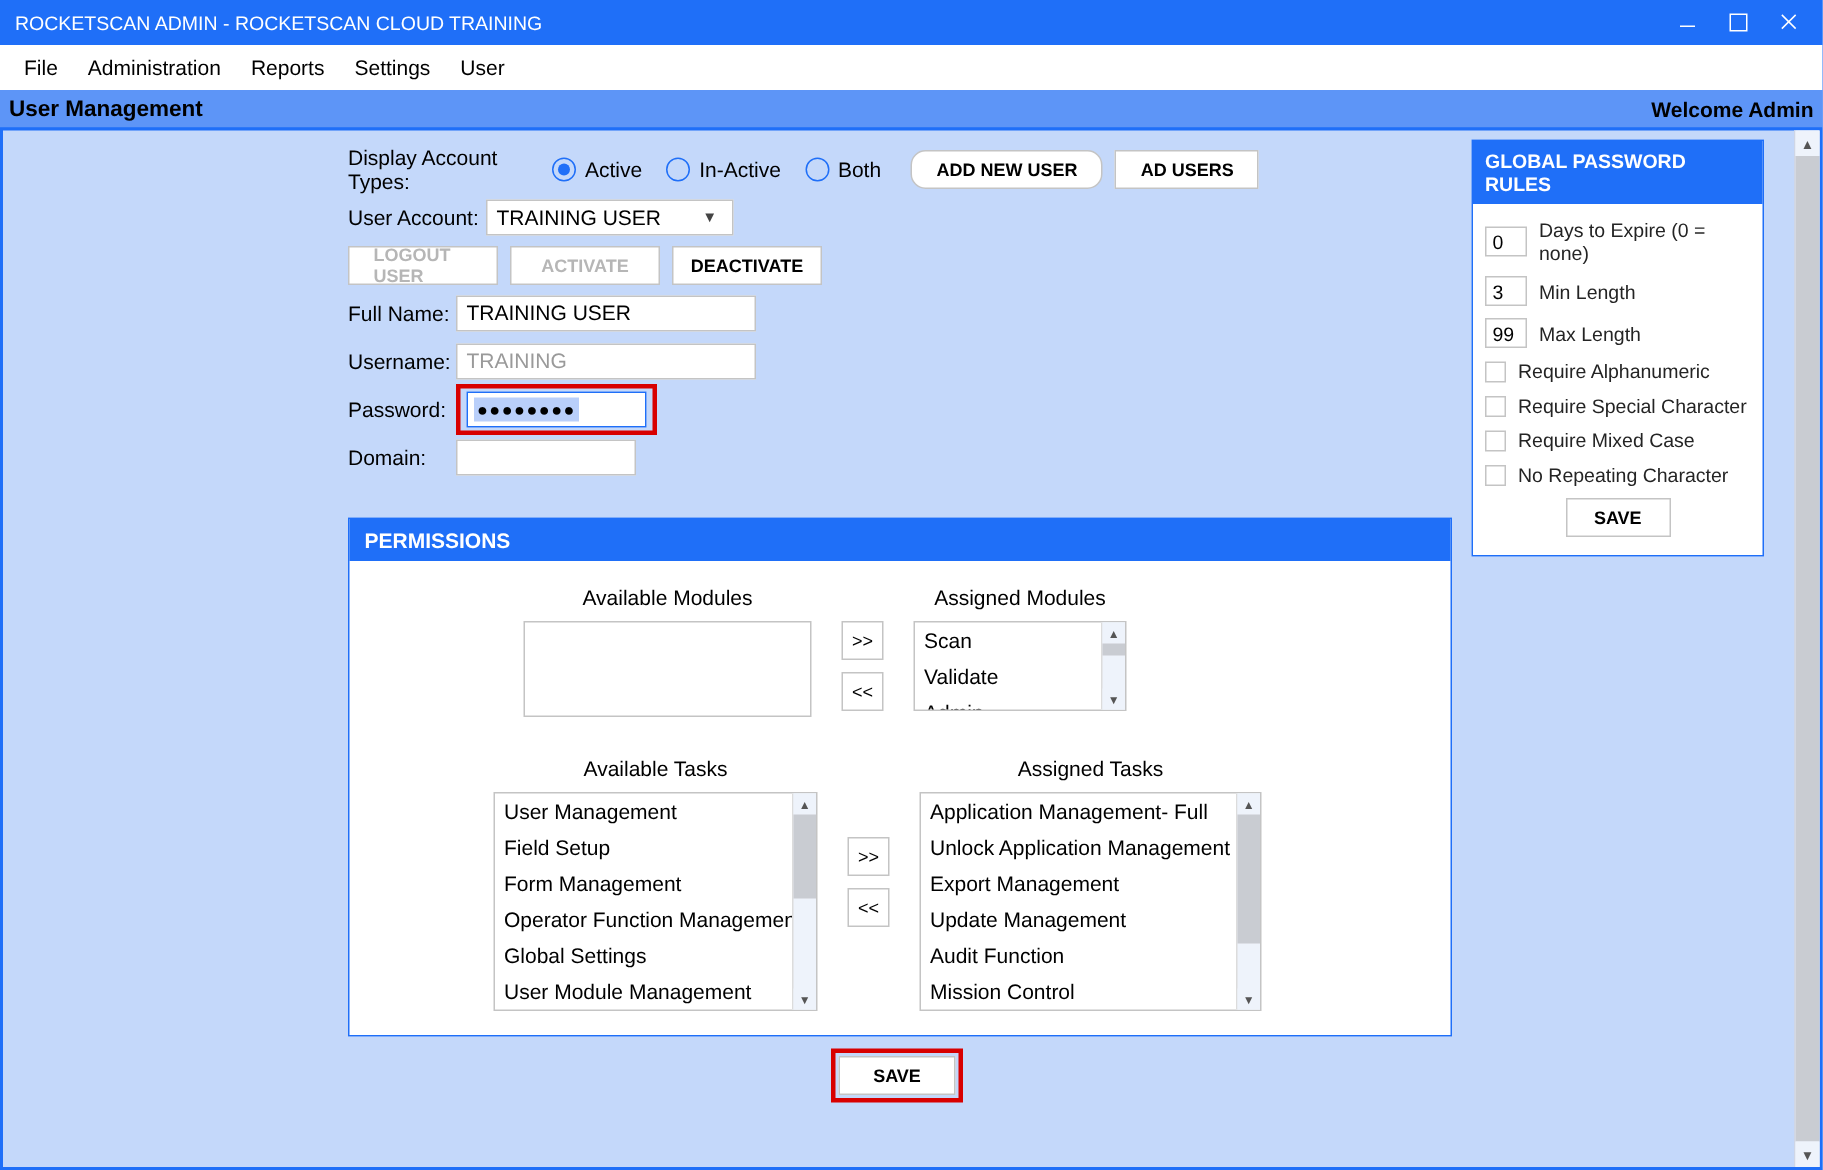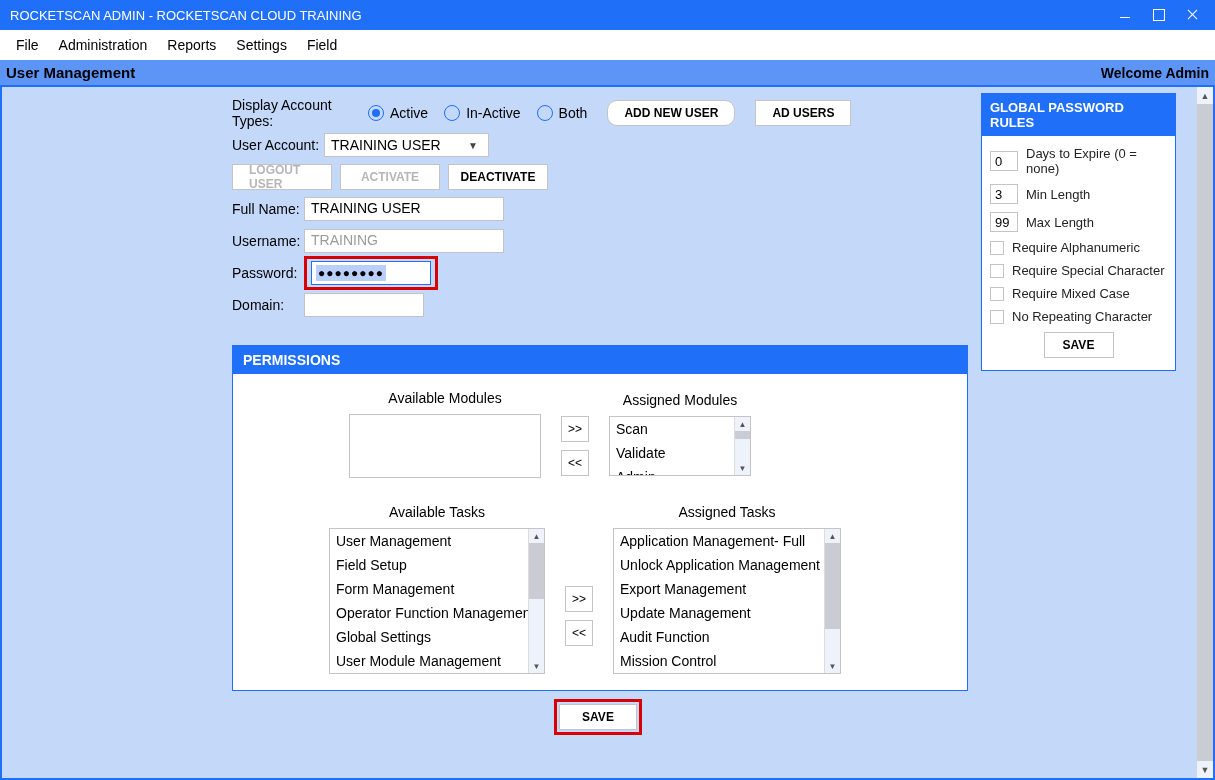--- a/index.html
+++ b/index.html
@@ -46,21 +46,21 @@
   .rules-head { background:#1f6ff8; color:#fff; font-weight:bold; font-size:13px; padding:6px 8px; }
   .rules-body { padding:10px 8px 12px; }
   .rules-row { display:flex; align-items:center; margin-bottom:8px; font-size:13px; color:#242424; }
   .rules-in { width:28px; height:20px; border:1px solid #c4c4c4; padding:0 4px; font-size:13px; margin-right:8px; }
   .chk { width:14px; height:14px; border:1px solid #c4c4c4; margin-right:8px; }
   .rules-save-wrap { text-align:center; }
   
   .perm { margin-top:24px; border:1px solid #1f6ff8; background:#fff; width:736px; }
   .perm-head { background:#1f6ff8; color:#fff; font-weight:bold; font-size:14px; padding:6px 10px; }
   .perm-body { padding:8px 16px 16px; }
-  .perm-group { display:flex; align-items:center; margin-top:8px; }
+  .perm-group { display:flex; align-items:flex-start; margin-top:8px; }
   .perm-col { display:flex; flex-direction:column; align-items:center; }
   .col-title { font-size:14px; margin-bottom:6px; height:18px; }
   .listbox { border:1px solid #c4c4c4; background:#fff; position:relative; }
   .listbox.short { width:210px; height:64px; }
   .listbox.wide { width:180px; height:60px; }
   .lb-inner { height:100%; overflow:hidden; }
   .lb-item { padding:4px 6px; font-size:14px; cursor:pointer; }
   .sb { position:absolute; right:0; top:0; bottom:0; width:16px; background:#eef3fb; border-left:1px solid #dcdcdc; }
   .sb .t, .sb .b { height:14px; display:flex; align-items:center; justify-content:center; font-size:8px; color:#555; background:#eef3fb; }
   .sb .thumb { background:#c9ccd2; }
@@ -83,21 +83,21 @@
     <div class="win-btn win-max"></div>
     <div class="win-btn win-close"></div>
   </div>
 </div>
 
 <div class="menubar">
   <span class="menu-item">File</span>
   <span class="menu-item">Administration</span>
   <span class="menu-item">Reports</span>
   <span class="menu-item">Settings</span>
-  <span class="menu-item">Field</span>
+  <span class="menu-item">User</span>
 </div>
 
 <div class="subheader">
   <span>User Management</span>
   <span class="welcome">Welcome Admin</span>
 </div>
 
 <div class="outer-frame">
   <div class="client">
     <div class="scroll-area">
@@ -105,21 +105,21 @@
 
         <div class="row">
           <label>Display Account Types:</label>
           <span class="radio checked"></span>
           <span class="radio-lbl">Active</span>
           <span class="radio"></span>
           <span class="radio-lbl">In-Active</span>
           <span class="radio"></span>
           <span class="radio-lbl">Both</span>
           <span class="btn" style="margin-left:4px;border-radius:10px;">ADD NEW USER</span>
-          <span class="btn" style="margin-left:20px;">AD USERS</span>
+          <span class="btn" style="margin-left:8px;">AD USERS</span>
         </div>
 
         <div class="row">
           <label style="width:92px;">User Account:</label>
           <div class="inp select">
             <span>TRAINING USER</span>
             <span class="chev">▼</span>
           </div>
         </div>
 

